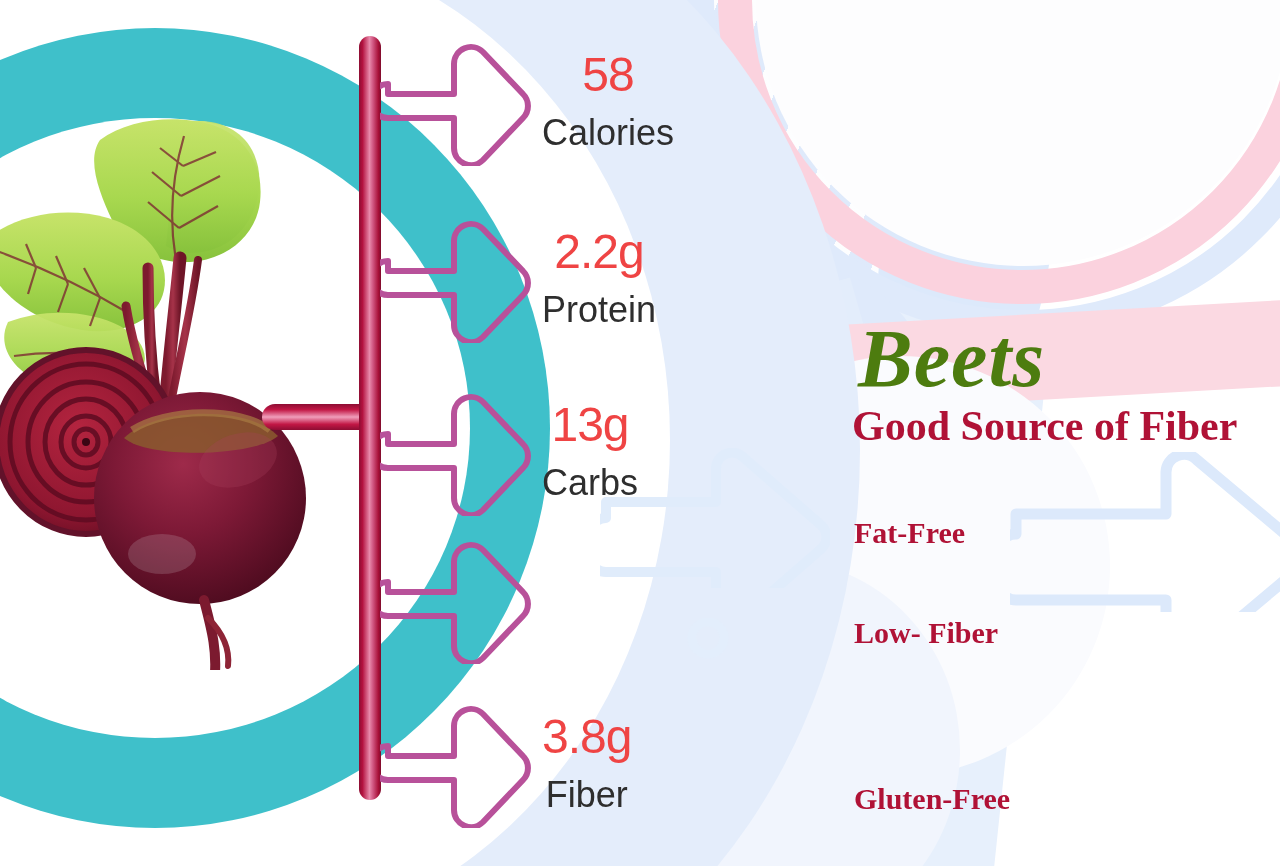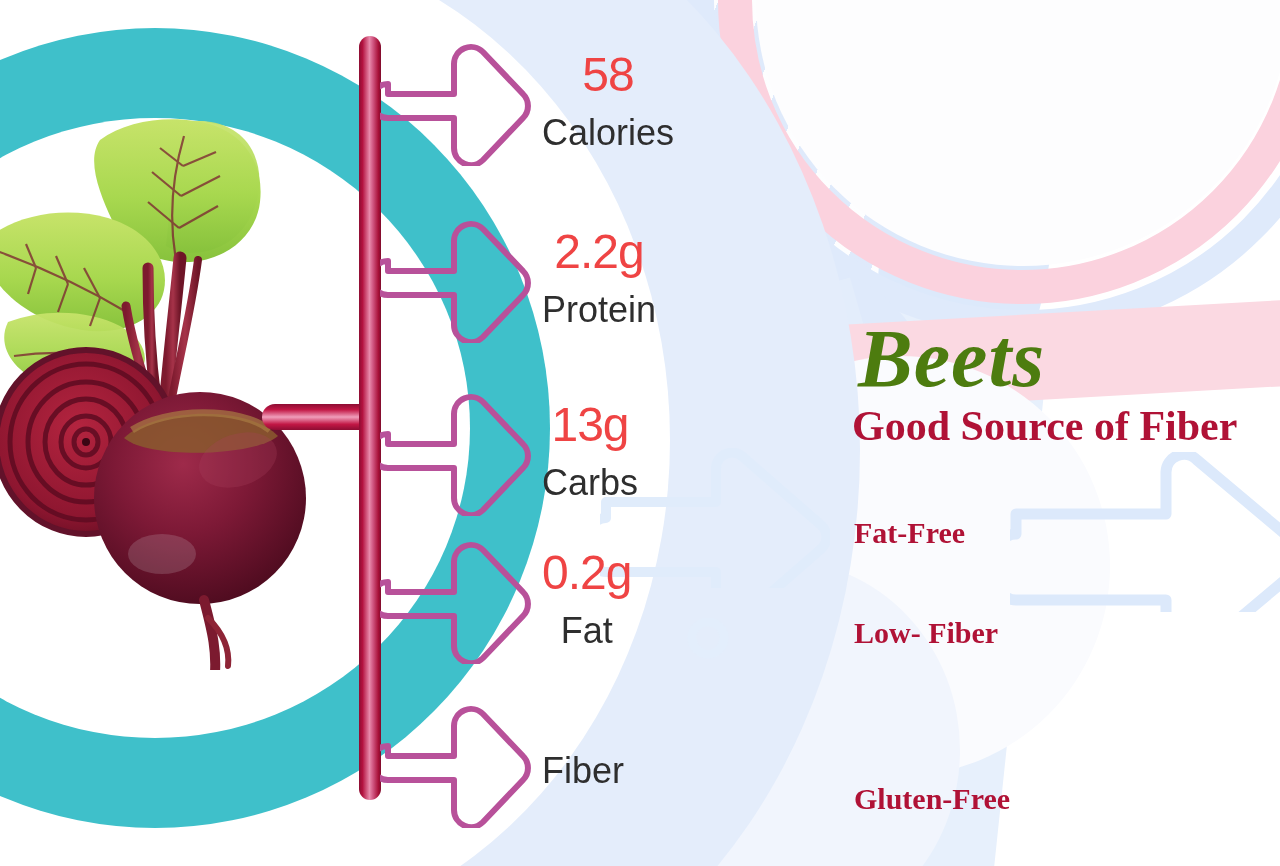--- a/index.html
+++ b/index.html
@@ -497,33 +497,30 @@
         <span class="nut-label">Carbs</span>
       </span>
     </div>
 
     <div class="nut-row" style="top:524px">
       <span class="arrow-icon">
         <svg viewBox="0 0 152 130" width="152" height="130">
           <path d="M8 58 h66 v-30 a17 17 0 0 1 29 -12 l40 42 a17 17 0 0 1 0 24 l-40 42 a17 17 0 0 1 -29 -12 v-30 h-66 a17 17 0 0 1 -17 -17 v0 a17 17 0 0 1 17 -17 z" fill="none" stroke="#b8519a" stroke-width="6" stroke-linejoin="round"></path>
         </svg>
       </span>
-      <span class="nut-text">
-        <span class="nut-value">0.2g</span>
-        <span class="nut-label">Fat</span>
-      </span>
     </div>
 
     <div class="nut-row" style="top:688px">
       <span class="arrow-icon">
         <svg viewBox="0 0 152 130" width="152" height="130">
           <path d="M8 58 h66 v-30 a17 17 0 0 1 29 -12 l40 42 a17 17 0 0 1 0 24 l-40 42 a17 17 0 0 1 -29 -12 v-30 h-66 a17 17 0 0 1 -17 -17 v0 a17 17 0 0 1 17 -17 z" fill="none" stroke="#b8519a" stroke-width="6" stroke-linejoin="round"></path>
         </svg>
       </span>
       <span class="nut-text">
+        <span class="nut-value">3.8g</span>
         <span class="nut-label">Fiber</span>
       </span>
     </div>
 
   </div>
 
   <div class="right-panel">
     <div class="brand-title">Beets</div>
     <div class="benefit first">Good Source of Fiber</div>
     <div class="benefit-spacer"></div>

